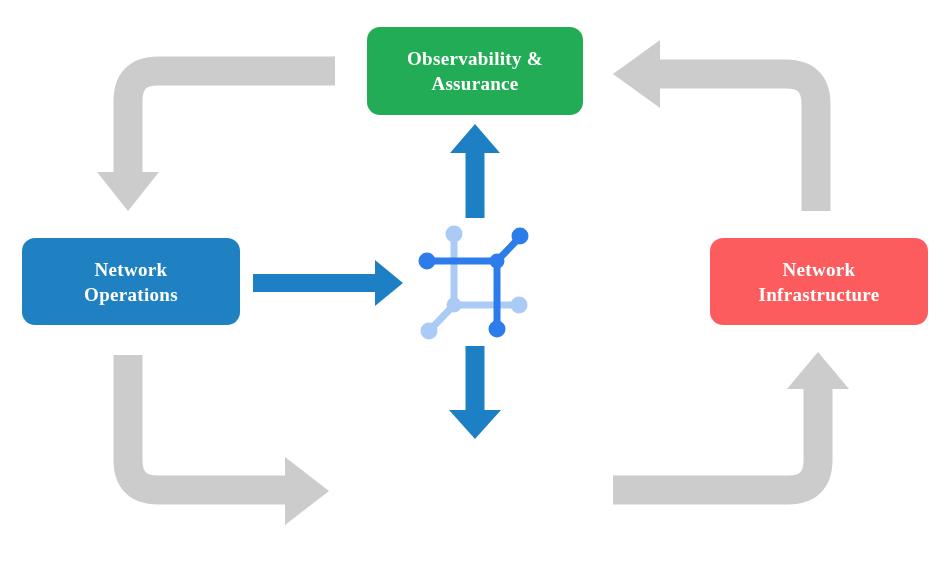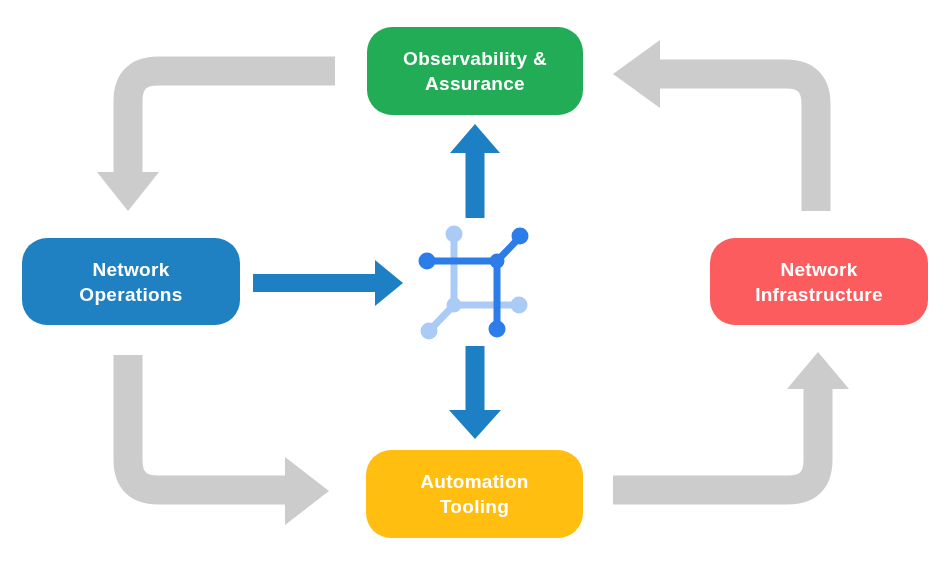--- a/index.html
+++ b/index.html
@@ -11,25 +11,26 @@
     font-family: "Liberation Sans", sans-serif;
     overflow: hidden;
   }
   #arrow-layer {
     position: absolute;
     left: 0; top: 0;
     width: 948px; height: 570px;
   }
   .node {
     position: absolute;
-    border-radius: 25px;
+    border-radius: 13px;
     display: flex;
     align-items: center;
     justify-content: center;
     text-align: center;
+    font-family: Liberation Serif, serif;
   }
   .node-label {
     color: #ffffff;
     font-size: 19px;
     font-weight: 700;
     letter-spacing: 0.3px;
     line-height: 25px;
     white-space: pre-line;
   }
 </style>
@@ -95,18 +96,14 @@
   <div class="node" style="left: 22px; top: 238px; width: 218px; height: 87px; background-color: rgb(32, 129, 194);">
     <span class="node-label">Network
 Operations</span>
   </div>
 
   <div class="node" style="left: 710px; top: 238px; width: 218px; height: 87px; background-color: rgb(253, 92, 95);">
     <span class="node-label">Network
 Infrastructure</span>
   </div>
 
-  <div class="node" style="left: 366px; top: 450px; width: 217px; height: 88px; background-color: rgb(255, 190, 16);">
-    <span class="node-label">Automation
-Tooling</span>
-  </div>
 
 </div>
 
 </body></html>

